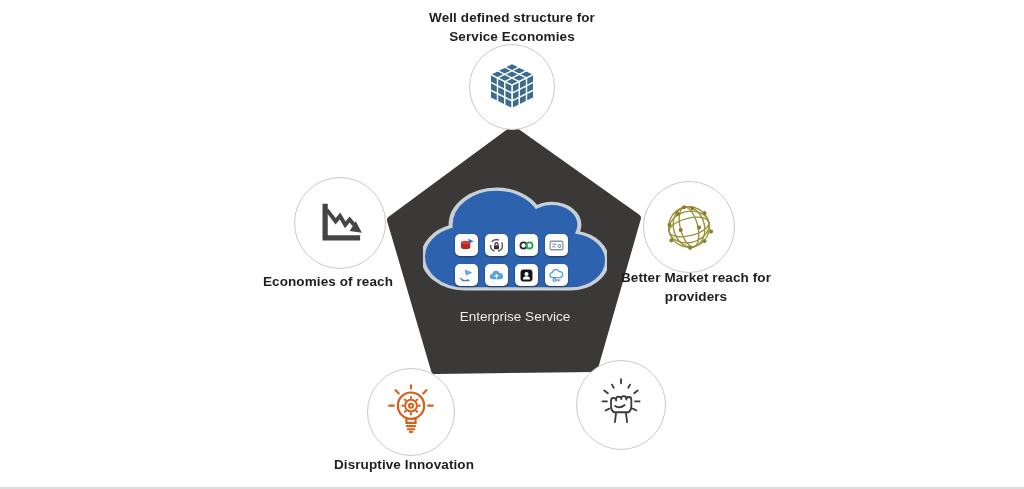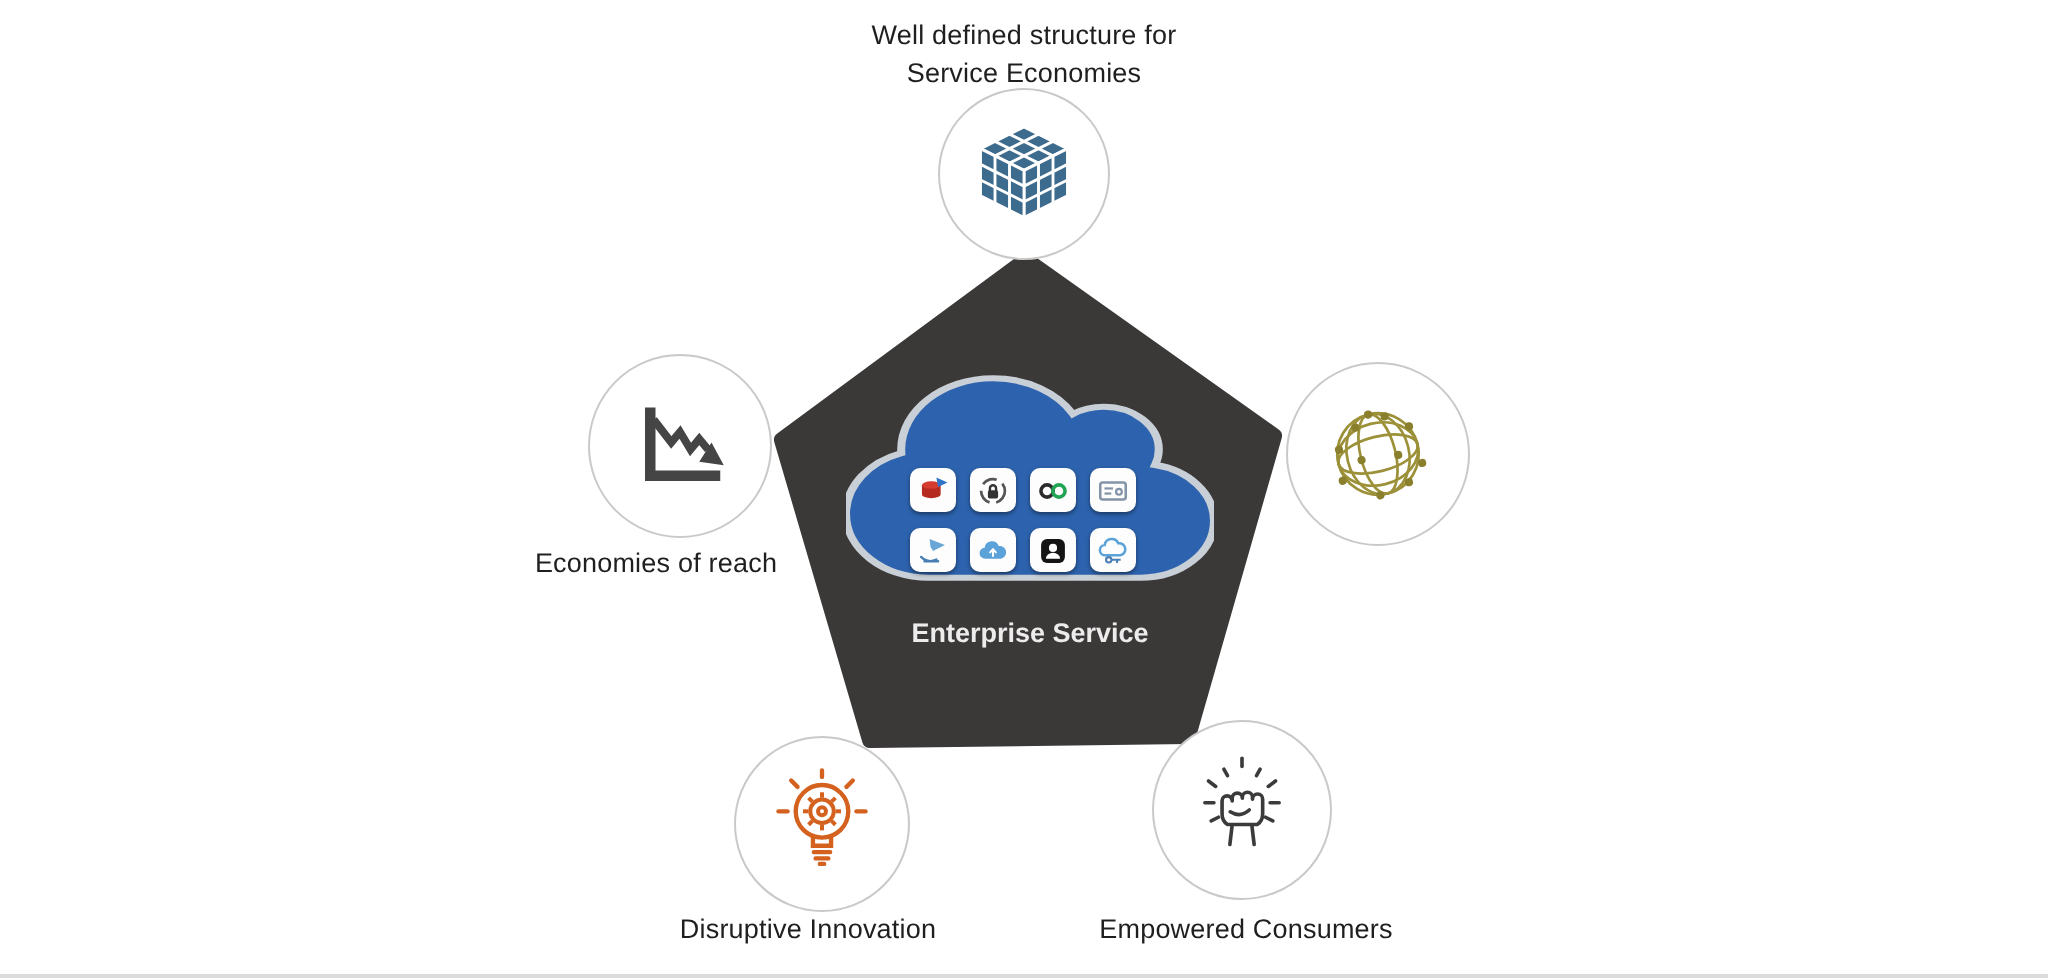--- a/index.html
+++ b/index.html
@@ -1,30 +1,30 @@
 <!DOCTYPE html>
 <html><head>
 <meta charset="utf-8">
 <style>
   html,body{margin:0;padding:0;background:#fff;}
   #canvas{position:relative;width:1024px;height:489px;background:#ffffff;overflow:hidden;
           font-family:"Liberation Sans","DejaVu Sans",sans-serif;}
   .layer{position:absolute;left:0;top:0;}
-  .label{position:absolute;text-align:center;font-weight:normal;color:#1f1f1f;
+  .label{position:absolute;text-align:center;font-weight:bold;color:#1f1f1f;
          font-size:13.5px;line-height:19px;letter-spacing:.1px;}
   .circle{position:absolute;background:#ffffff;border:1.6px solid #c9c9c9;border-radius:50%;
           display:flex;align-items:center;justify-content:center;box-sizing:border-box;}
   .cloud-wrap{position:absolute;left:423px;top:182px;width:184px;height:114px;}
   .tiles{position:absolute;left:455px;top:234px;width:122px;display:flex;flex-direction:column;gap:8px;}
   .tile-row{display:flex;gap:7px;}
   .tile{width:23px;height:22px;background:#fdfdfd;border-radius:5px;
         box-shadow:0 1px 2px rgba(0,0,0,.45);display:flex;align-items:center;justify-content:center;}
   .tile svg{width:17px;height:17px;}
   .center-title{position:absolute;left:405px;top:308px;width:220px;text-align:center;
-                color:#ececec;font-weight:bold;font-size:13.5px;line-height:18px;}
+                color:#ececec;font-weight:normal;font-size:13.5px;line-height:18px;}
   .bottom-rule{position:absolute;left:0;bottom:0;width:1024px;height:2px;background:#dcdcdc;}
 </style>
 </head>
 <body>
 
 <div id="canvas">
 
   <svg class="layer" width="1024" height="489">
     <polygon points="513,130 637,218 594,368 435,370 391,220" fill="#3b3838" stroke="#3b3838" stroke-width="8" stroke-linejoin="round"></polygon>
   </svg>
@@ -208,21 +208,22 @@
     <div>Enterprise Service</div>
   </div>
 
   <div class="label" style="left:342px;top:8px;width:340px;">
     <div>Well defined structure for</div>
     <div>Service Economies</div>
   </div>
   <div class="label" style="left:218px;top:272px;width:220px;">
     <div>Economies of reach</div>
   </div>
+  <div class="label" style="left:586px;top:268px;width:220px;">
+    <div>Better Market reach for</div>
+    <div>providers</div>
+  </div>
   <div class="label" style="left:294px;top:455px;width:220px;">
     <div>Disruptive Innovation</div>
   </div>
-  <div class="label" style="left:513px;top:455px;width:220px;">
-    <div>Empowered Consumers</div>
-  </div>
 
   <div class="bottom-rule"></div>
 </div>
 
 </body></html>

